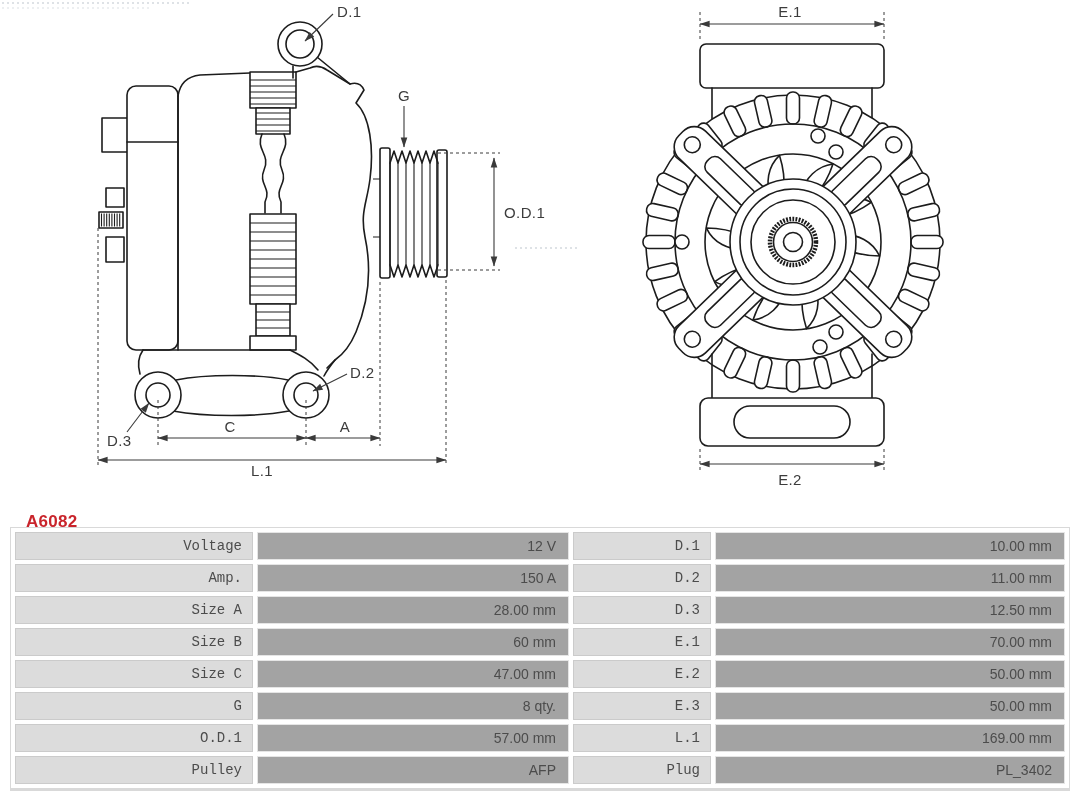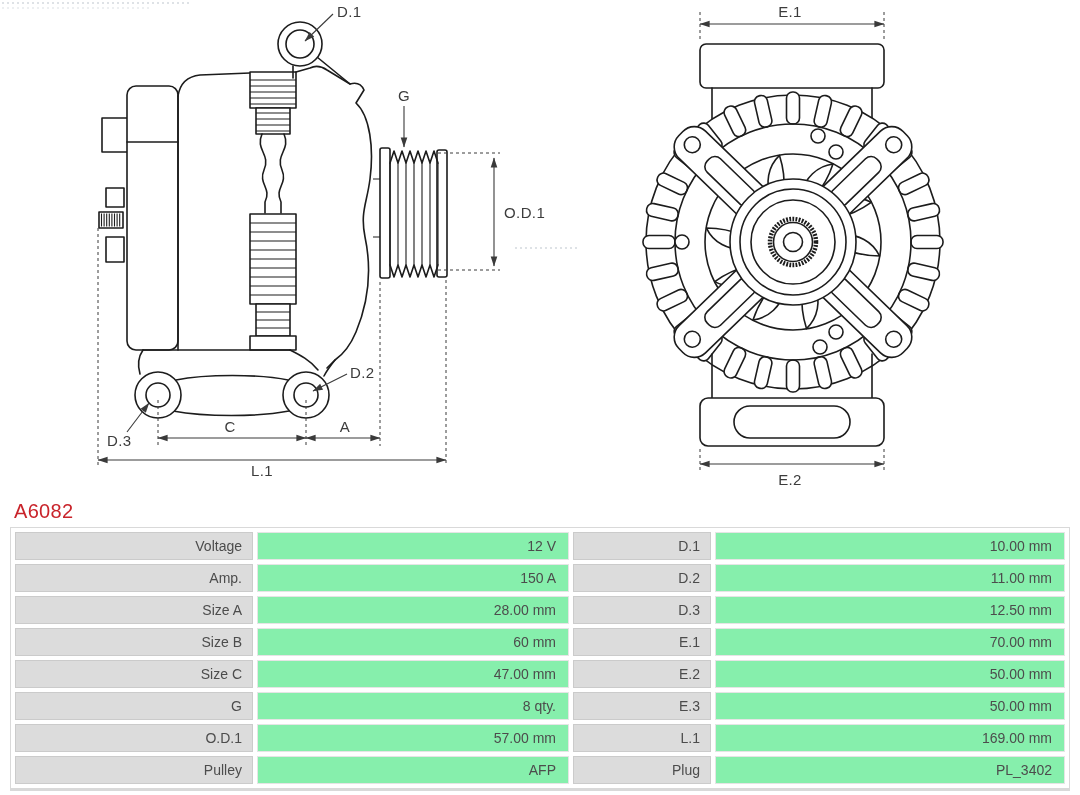--- a/index.html
+++ b/index.html
@@ -9,31 +9,31 @@
 
   svg.diagram{position:absolute;left:0;top:0;}
   svg .draw{stroke:#1c1c1c;stroke-width:1.6;fill:none;stroke-linejoin:round;stroke-linecap:round;}
   svg .drawf{stroke:#1c1c1c;stroke-width:1.6;fill:#ffffff;stroke-linejoin:round;}
   svg .thin{stroke:#1c1c1c;stroke-width:1.1;fill:none;}
   svg .dim{stroke:#3a3a3a;stroke-width:1.1;fill:none;}
   svg .ext{stroke:#3a3a3a;stroke-width:1;fill:none;stroke-dasharray:3 3;}
   svg .ghost{stroke:#d3d9de;stroke-width:1.4;fill:none;stroke-dasharray:2 3;}
   svg text{font-family:"Liberation Sans",sans-serif;font-size:15px;fill:#3c3c3c;letter-spacing:.4px;}
 
-  .part-title{position:absolute;left:10px;top:496px;margin:4px;font-size:20px;
-              font-weight:400;color:#c9242b;letter-spacing:.3px;}
+  .part-title{position:absolute;left:10px;top:496px;margin:16px;font-size:17px;
+              font-weight:700;color:#c9242b;letter-spacing:.3px;}
 
   table.spec{position:absolute;left:10px;top:527px;width:1060px;
              border-collapse:separate;border-spacing:4px;background:#fff;
              border:1px solid #d9d9d9;border-bottom:3px solid #d9d9d9;
              table-layout:fixed;}
   table.spec td{height:26px;font-size:14px;color:#4c4c4c;text-align:right;
-                vertical-align:middle;border:1px solid #e5e5e5;background:#86efac;
+                vertical-align:middle;border:1px solid #e5e5e5;background:#a3a3a3;
                 padding:0 12px 0 4px;white-space:nowrap;overflow:hidden;}
-  table.spec td.lbl{background:#dcdcdc;border-color:#cbcbcb;padding-right:10px;}
+  table.spec td.lbl{background:#dcdcdc;border-color:#cbcbcb;padding-right:10px;font-family:Liberation Mono, monospace;}
 </style>
 </head>
 <body>
 
 <div class="page">
 
   <svg class="diagram" width="1080" height="495" viewBox="0 0 1080 495">
     <defs>
       <marker id="ah" viewBox="0 0 10 8" refX="9.6" refY="4" markerWidth="11" markerHeight="8" orient="auto-start-reverse" markerUnits="userSpaceOnUse">
         <path d="M10,4 L0,0.7 L0,7.3 Z" fill="#3a3a3a"></path>

